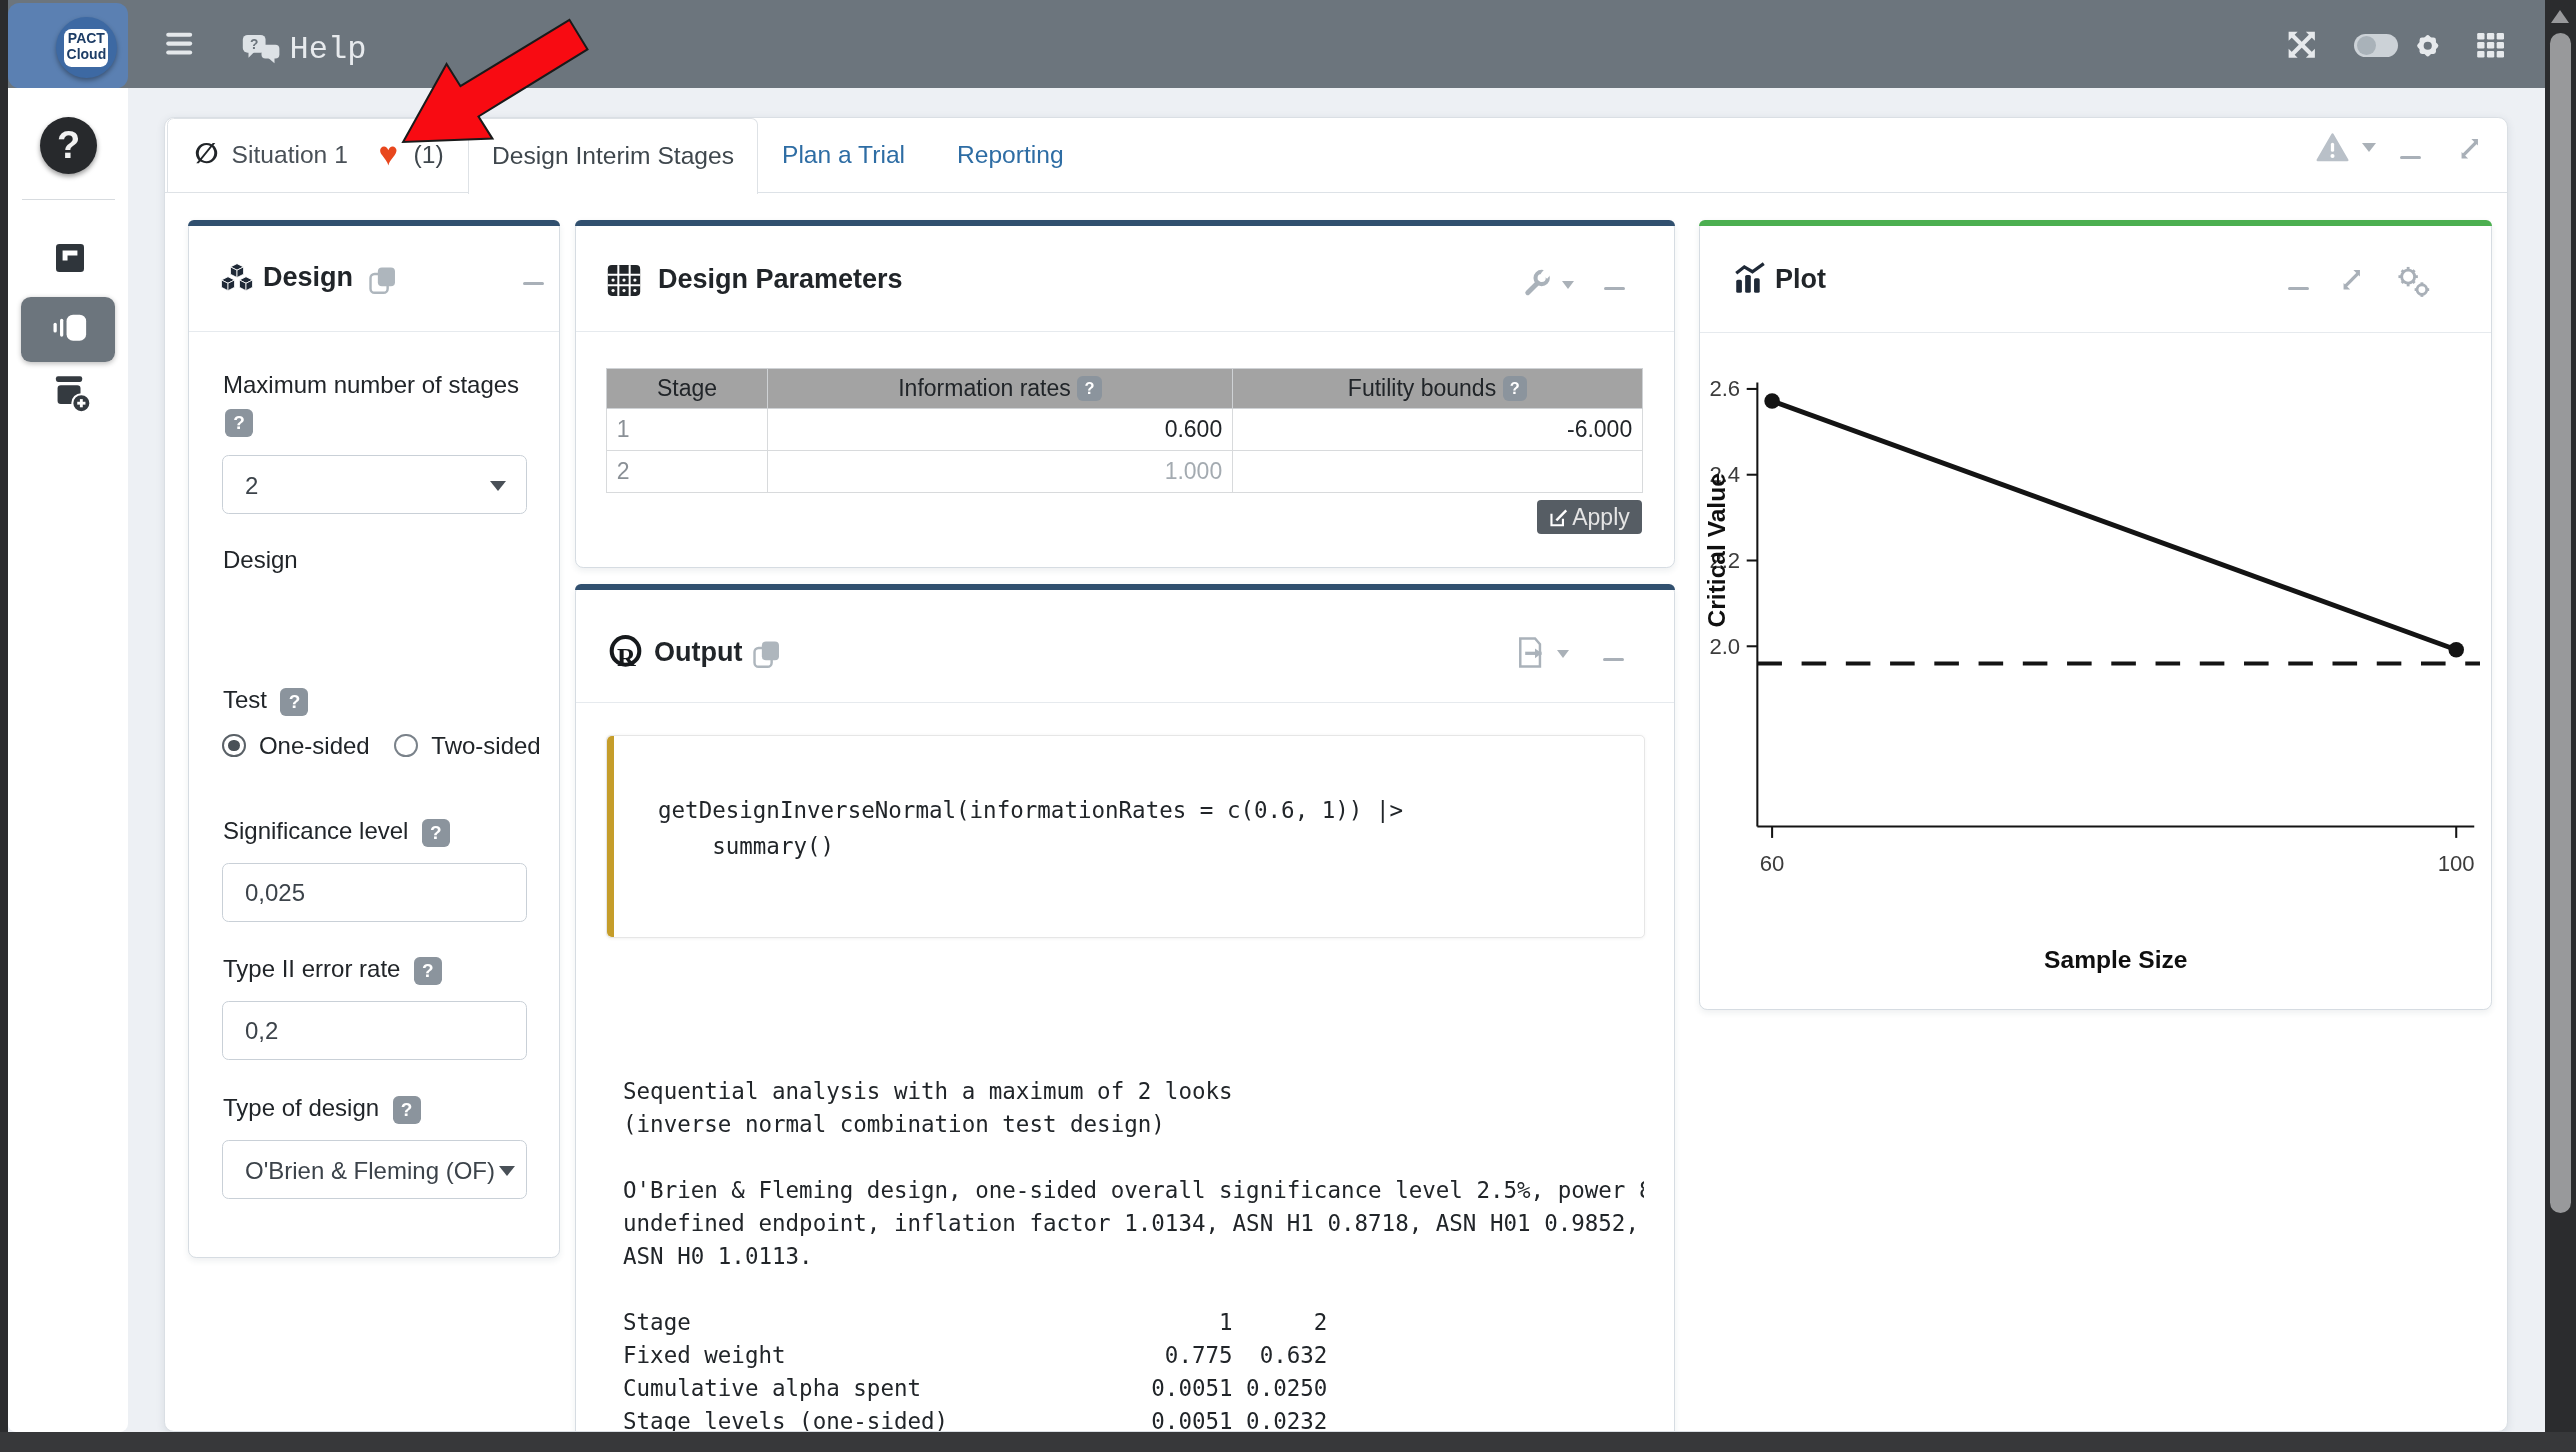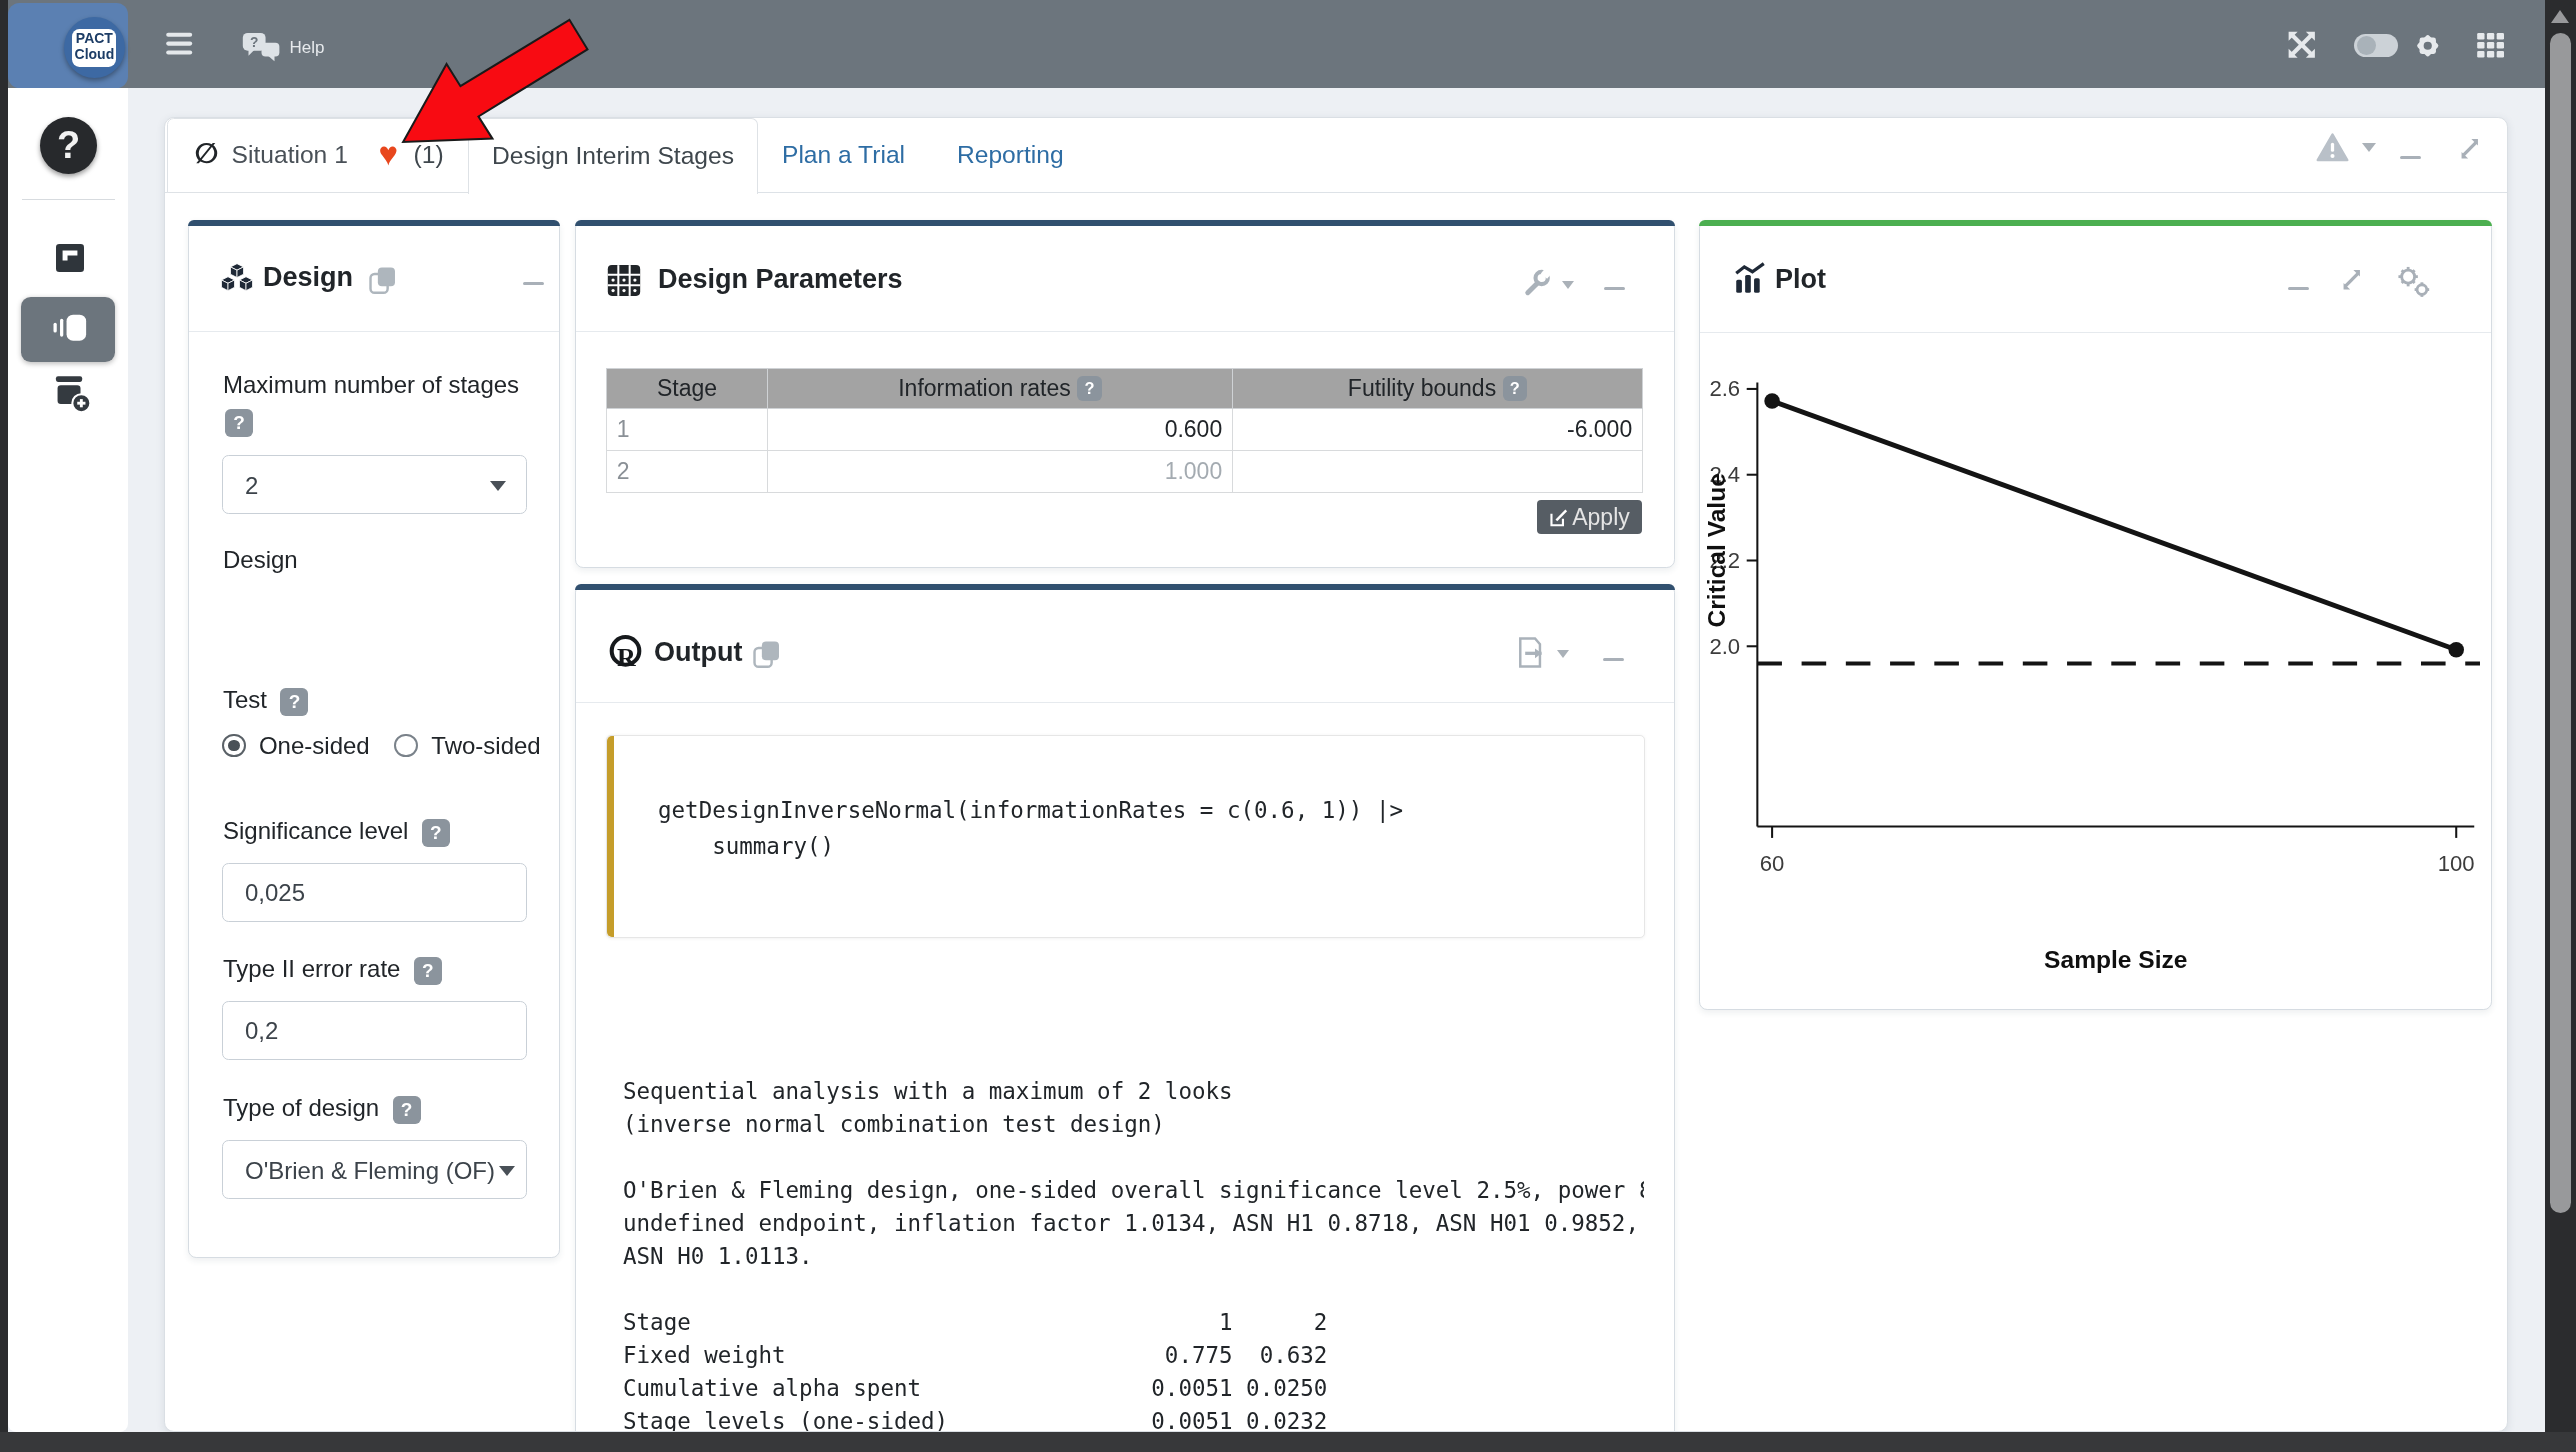--- a/index.html
+++ b/index.html
@@ -27,21 +27,21 @@
   .cell-muted{color:#a4abb1;}
   .tab-link{font-size:24.6px;color:#2e6da4;}
 </style>
 </head>
 <body>
 
 <div class="screen">
 
   <div class="abs" style="left:0;top:0;width:2545px;height:88px;background:#6c757d;">
     <div class="abs" style="left:8.2px;top:2.5px;width:120px;height:85px;background:#5b80b2;border-radius:11.5px;">
-      <div class="abs" style="left:56px;top:14.7px;width:61px;height:61px;border-radius:50%;background:#3d69a3;box-shadow:0 2.5px 4.9px rgba(0,0,0,.35);">
+      <div class="abs" style="left:48px;top:14.7px;width:61px;height:61px;border-radius:50%;background:#3d69a3;box-shadow:0 2.5px 4.9px rgba(0,0,0,.35);">
         <div class="abs" style="left:8.2px;top:11.5px;width:44px;height:38px;background:#fff;border-radius:7.4px;text-align:center;">
           <div style="font-size:14px;font-weight:700;color:#1d3d66;line-height:17px;margin-top:1.6px;">PACT</div>
           <div style="font-size:14px;font-weight:700;color:#1d3d66;line-height:15.6px;">Cloud</div>
         </div>
       </div>
     </div>
     <div class="abs" style="left:166px;top:31px;width:28px;height:26px;cursor:pointer;">
       <svg width="28" height="26" viewBox="0 0 34 32">
           <g fill="#e4e8eb">
             <rect x="0" y="2" width="32" height="5" rx="2.5"></rect>
@@ -51,21 +51,21 @@
         </svg>
     </div>
     <div class="abs" style="left:242px;top:31px;height:33px;cursor:pointer;">
       <svg width="39" height="33" style="vertical-align:middle;" viewBox="0 0 48 40">
         <rect x="1" y="2" width="28" height="22" rx="6" fill="#dde2e6"></rect>
         <polygon points="8,22 8,30 16,22" fill="#dde2e6"></polygon>
         <text x="15" y="19" font-size="17" font-weight="bold" fill="#6c757d" text-anchor="middle">?</text>
         <rect x="24" y="14" width="22" height="17" rx="5" fill="#dde2e6"></rect>
         <polygon points="40,30 40,37 32,30" fill="#dde2e6"></polygon>
       </svg>
-      <span style="font-size:17px;color:#e7eaed;vertical-align:middle;margin-left:4.9px;">Help</span>
+      <span style="font-size:32px;color:#e7eaed;vertical-align:middle;margin-left:4.9px;font-family:Liberation Mono, monospace;">Help</span>
     </div>
     <div class="abs" style="left:2287px;top:30px;cursor:pointer;">
       <svg width="29.5" height="29.5" viewBox="0 0 36 36">
         <g fill="#e6e9ec">
             <polygon points="2,2 13,2 2,13"></polygon>
             <polygon points="34,2 23,2 34,13"></polygon>
             <polygon points="2,34 2,23 13,34"></polygon>
             <polygon points="34,34 34,23 23,34"></polygon>
           </g>
         <g stroke="#e6e9ec" stroke-width="5">

